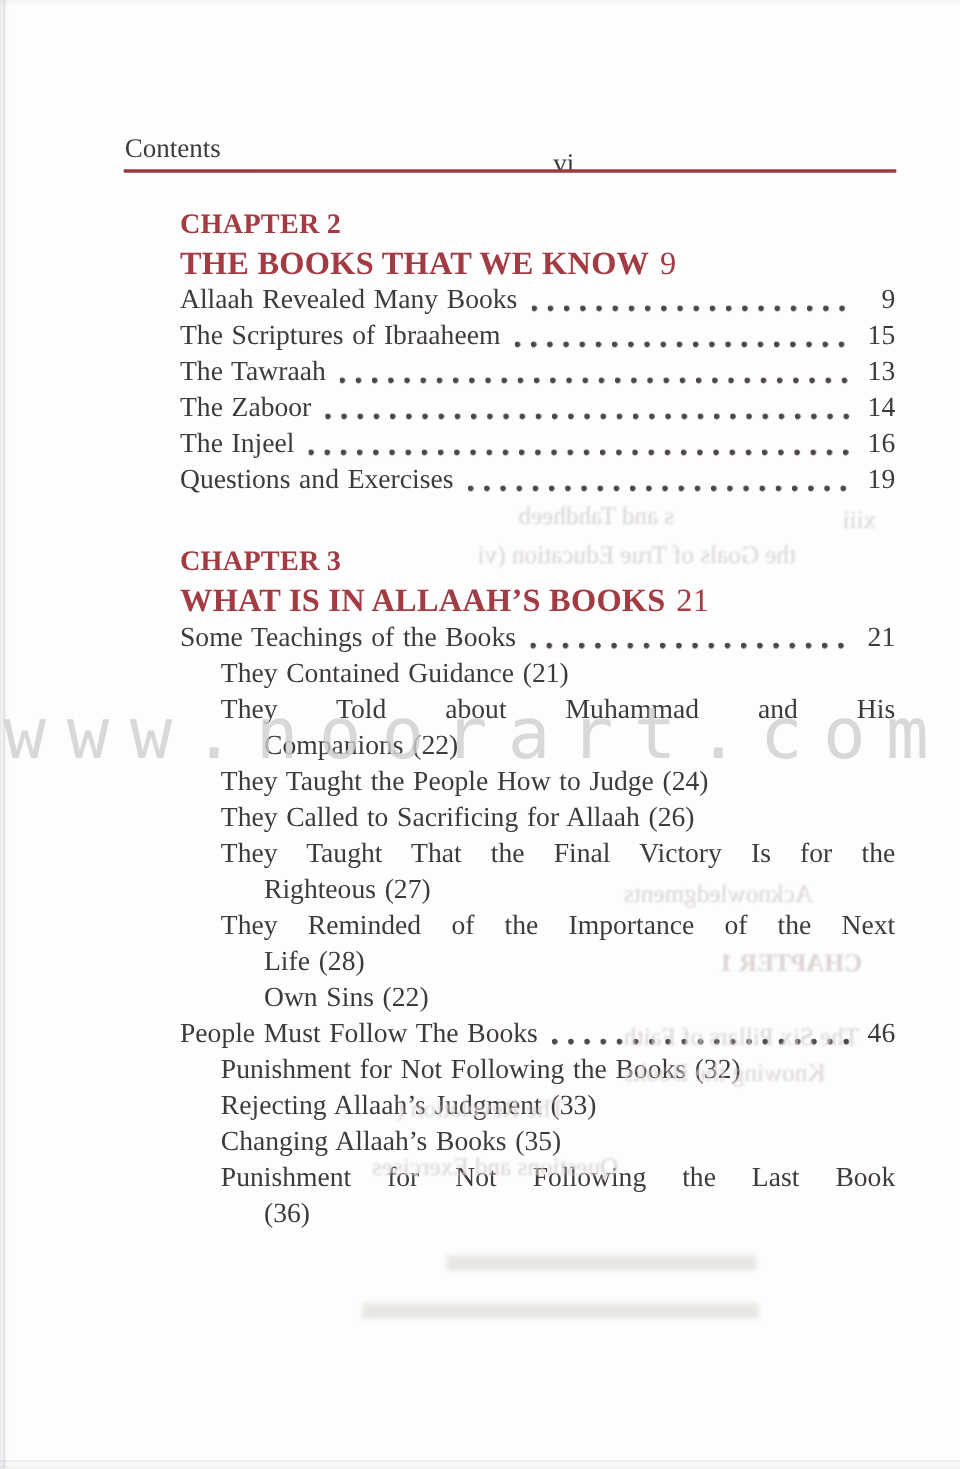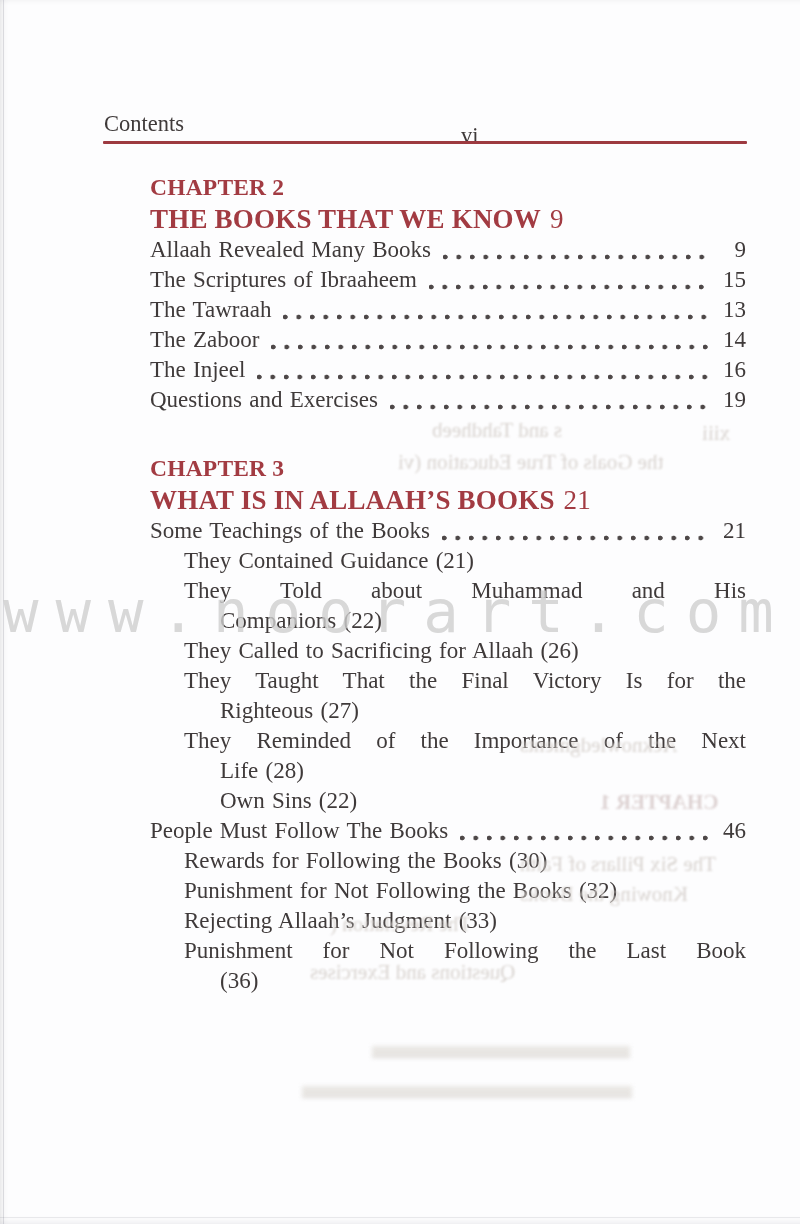--- a/index.html
+++ b/index.html
@@ -142,46 +142,49 @@
           <span class="pagenum">21</span>
         </div>
         <div class="toc-line lvl1">
           <span class="label">They Contained Guidance (21)</span>
         </div>
         <div class="toc-line lvl1 justify"><span class="label" style="white-space: normal; font-family: Liberation Serif, serif;">They Told about Muhammad and His</span></div>
         <div class="toc-line lvl2">
           <span class="label">Companions (22)</span>
         </div>
         <div class="toc-line lvl1">
+          <span class="label">They Taught the People How to Judge (24)</span>
+        </div>
+        <div class="toc-line lvl1">
           <span class="label">They Called to Sacrificing for Allaah (26)</span>
         </div>
         <div class="toc-line lvl1 justify"><span class="label" style="white-space: normal;">They Taught That the Final Victory Is for the</span></div>
         <div class="toc-line lvl2">
           <span class="label">Righteous (27)</span>
         </div>
         <div class="toc-line lvl1 justify"><span class="label" style="white-space: normal;">They Reminded of the Importance of the Next</span></div>
         <div class="toc-line lvl2">
           <span class="label">Life (28)</span>
         </div>
         <div class="toc-line lvl2">
           <span class="label">Own Sins (22)</span>
         </div>
         <div class="toc-line lvl0">
           <span class="label">People Must Follow The Books</span>
           <span class="leader"></span>
           <span class="pagenum">46</span>
         </div>
         <div class="toc-line lvl1">
-          <span class="label">Rewards for Following the Books (30)</span>
-        </div>
-        <div class="toc-line lvl1">
           <span class="label">Punishment for Not Following the Books (32)</span>
         </div>
         <div class="toc-line lvl1">
           <span class="label">Rejecting Allaah’s Judgment (33)</span>
+        </div>
+        <div class="toc-line lvl1">
+          <span class="label">Changing Allaah’s Books (35)</span>
         </div>
         <div class="toc-line lvl1 justify"><span class="label" style="white-space: normal;">Punishment for Not Following the Last Book</span></div>
         <div class="toc-line lvl2">
           <span class="label">(36)</span>
         </div>
       </section>
     </main>
 
   <div class="watermark">www.noorart.com</div>
 

